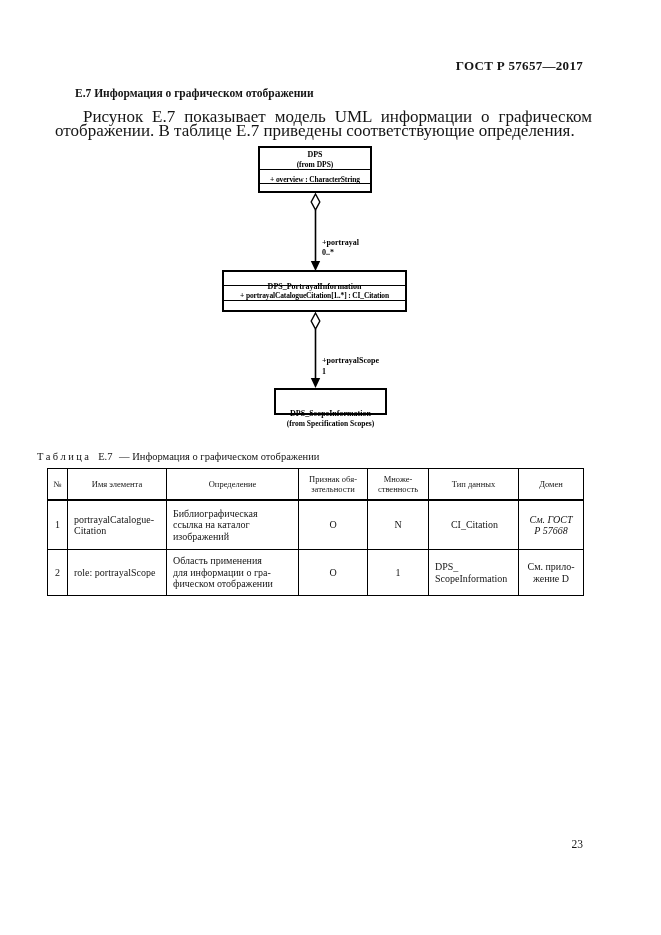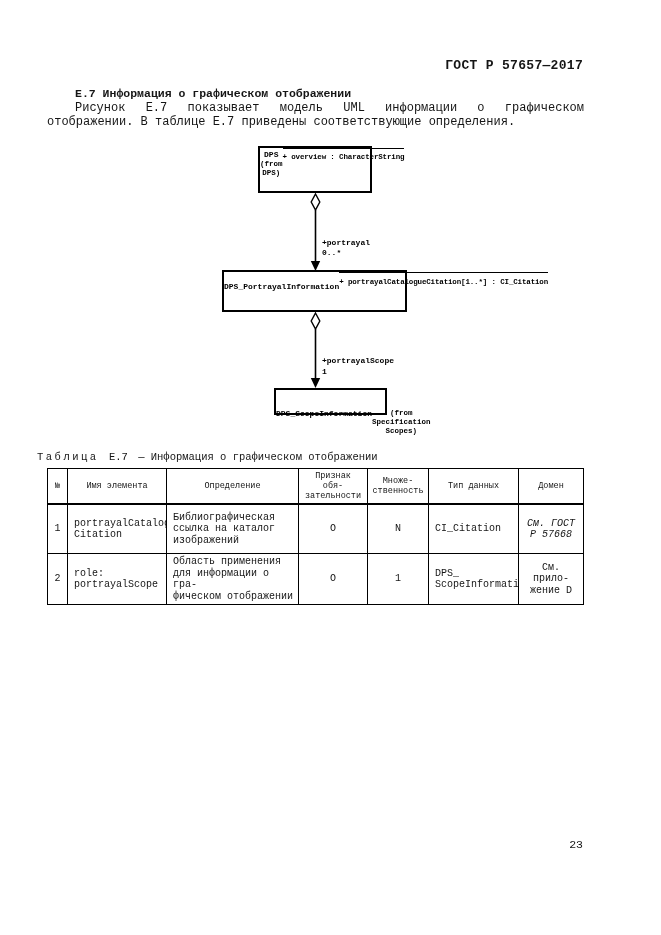--- a/index.html
+++ b/index.html
@@ -1,53 +1,53 @@
 <!DOCTYPE html>
 <html><head>
 <meta charset="utf-8">
 <style>
   html, body { margin: 0; padding: 0; background: #ffffff; }
   .page {
     position: relative;
     width: 661px;
     height: 935px;
     background: #ffffff;
-    font-family: Liberation Mono, monospace;
+    font-family: Liberation Serif, serif;
     color: #151515;
     overflow: hidden;
   }
   .doc-header {
     position: absolute;
     top: 58px; left: 47px; width: 536px;
     text-align: right;
     font-size: 13px; font-weight: bold;
     letter-spacing: 0.3px;
   }
   .section-heading {
     position: absolute;
     top: 87px; left: 75px;
     font-size: 11.5px; font-weight: bold;
   }
   .body-paragraph {
     position: absolute;
     top: 102px; left: 47px; width: 537px;
-    margin: 0;
-    font-size: 12px; line-height: 13.5px;
+    margin: 8px;
+    font-size: 17px; line-height: 13.5px;
     text-align: justify;
     text-indent: 28px;
   }
 
   
   .cls {
     position: absolute;
     border: 2px solid #000;
     background: #fff;
     box-sizing: border-box;
     display: flex;
-    flex-direction: row;
+    flex-direction: column;
     text-align: center;
     font-weight: bold;
     color: #000;
   }
   .cls .compartment { box-sizing: border-box; }
   .cls .attr, .cls .empty { border-top: 1.5px solid #000; }
   .cls-name  { font-size: 8px;   line-height: 9.5px; }
   .cls-from  { font-size: 7.5px; line-height: 9px; }
   .attr-text { font-size: 7.5px; letter-spacing: -0.15px; white-space: nowrap; }
 
@@ -213,21 +213,21 @@
       <tbody>
         <tr>
           <td style="text-align: center;">1</td>
           <td class="left" style="text-align: left;">portrayalCatalogue-
 Citation</td>
           <td class="left" style="text-align: left;">Библиографическая
 ссылка на каталог
 изображений</td>
           <td style="text-align: center;">О</td>
           <td style="text-align: center;">N</td>
-          <td class="left" style="text-align: left; margin-left: 29px;">CI_Citation</td>
+          <td class="left" style="text-align: center; margin-left: 29px;">CI_Citation</td>
           <td class="italic" style="text-align: center;">См. ГОСТ
 Р 57668</td>
         </tr>
         <tr>
           <td style="text-align: center;">2</td>
           <td class="left" style="text-align: left;">role: portrayalScope</td>
           <td class="left" style="text-align: left;">Область применения
 для информации о гра-
 фическом отображении</td>
           <td style="text-align: center;">О</td>

